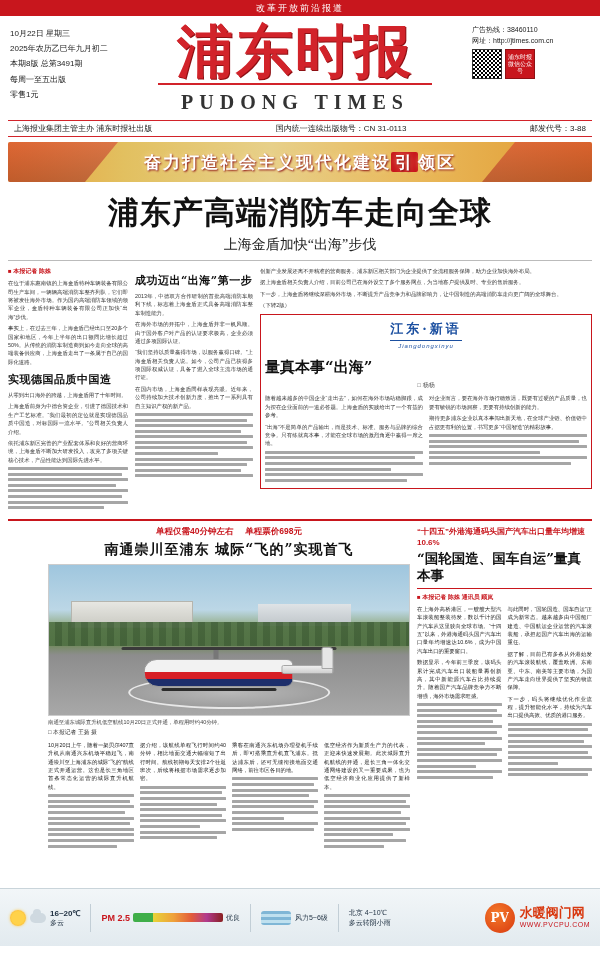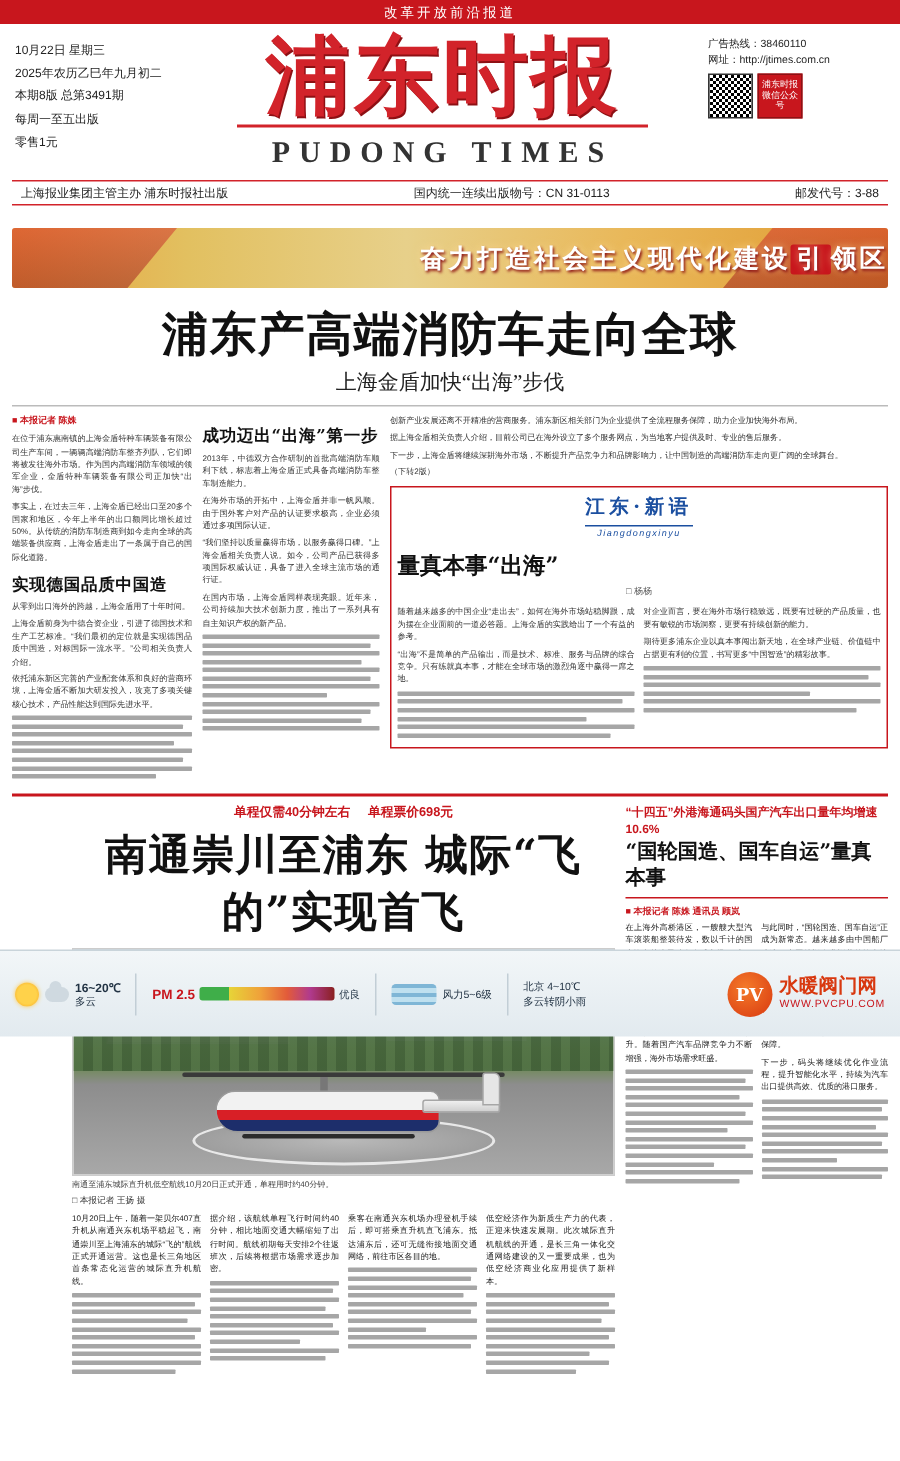--- a/index.html
+++ b/index.html
@@ -5,21 +5,21 @@
   * { box-sizing: border-box; }
   html, body { margin:0; padding:0; }
   body {
     width: 600px; height: 974px;
     background: #ffffff;
     font-family: "Liberation Sans", sans-serif;
     color: #1a1a1a;
     overflow: hidden;
     position: relative;
   }
-  .page { width:600px; height:691px; position:relative; background:#fff; padding: 0 8px; }
+  .page { width:600px; height:946px; position:relative; background:#fff; padding: 0 8px; }
 
   
   .top-strip {
     height: 16px; background:#c8161d; color:#fff;
     display:flex; align-items:center; justify-content:center;
     font-size: 9px; letter-spacing: 2px; margin: 0 -8px;
   }
 
   
   .masthead { display:flex; align-items:flex-start; padding: 6px 2px 2px; }
@@ -51,24 +51,24 @@
 
   
   .info-bar {
     border-top:1px solid #d2232a; border-bottom:1px solid #d2232a;
     display:flex; justify-content:space-between; align-items:center;
     font-size:8px; padding: 2px 6px; margin-top: 4px; color:#222;
   }
 
   
   .banner {
-    margin-top:15px; height: 40px; position:relative; overflow:hidden;
+    margin-top:5px; height: 40px; position:relative; overflow:hidden;
     background: linear-gradient(90deg,#e8a23c 0%, #e2c060 20%, #e7d08a 45%, #e9b85a 70%, #e09a30 100%);
     border-radius:2px;
-    display:flex; align-items:center; justify-content:flex-end;
+    display:flex; align-items:center; justify-content:center;
   }
   .banner:before, .banner:after{
     content:""; position:absolute; top:0; bottom:0; width:110px;
     background: linear-gradient(180deg, rgba(210,35,42,.85), rgba(150,20,25,.9));
     opacity:.55;
   }
   .banner:before{ left:0; clip-path: polygon(0 0,100% 0,70% 100%,0 100%);}
   .banner:after{ right:0; clip-path: polygon(30% 0,100% 0,100% 100%,0 100%);}
   .banner-text {
     position:relative; z-index:2; font-family:"DejaVu Serif", serif; font-weight:bold;
@@ -131,21 +131,21 @@
   
   .bottom { display:flex; gap:7px; }
   .bl { width: 362px; margin-left: 40px; }
   .br { flex:1; }
   .bl-kicker {
     text-align:center; font-size:8.5px; color:#111; margin-bottom:3px; font-weight:bold;
   }
   .bl-kicker .red { color:#c8161d; }
   .bl-head {
     text-align:center; font-family:"DejaVu Serif", serif; font-weight:bold;
-    font-size: 28px; letter-spacing:1px; color:#111; margin-bottom:5px;
+    font-size: 14px; letter-spacing:1px; color:#111; margin-bottom:5px;
   }
   .photo {
     width:100%; height:152px; border:1px solid #ccc; position:relative; overflow:hidden;
     background: linear-gradient(180deg,#9fc6de 0%, #bcd7e6 30%, #87a06a 44%, #6f8a57 52%, #8d8d8d 60%, #a8a8a8 100%);
   }
   .photo .trees {
     position:absolute; left:0; right:0; top:38%; height:16%;
     background: repeating-linear-gradient(90deg,#4f7043 0 6px,#3f5e36 6px 13px);
     opacity:.9;
   }

